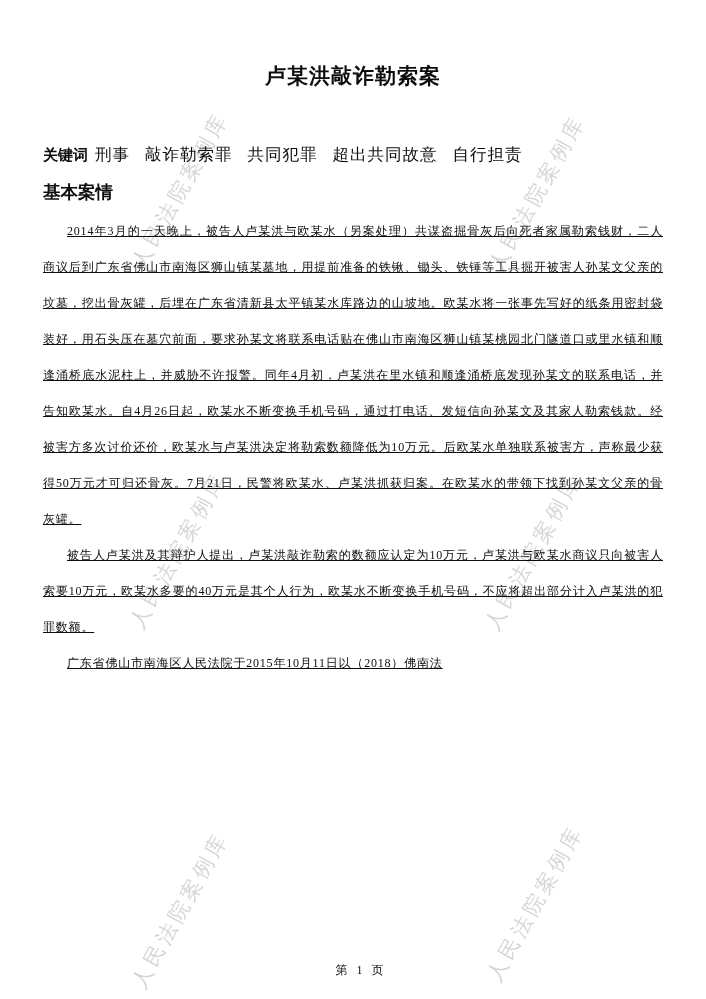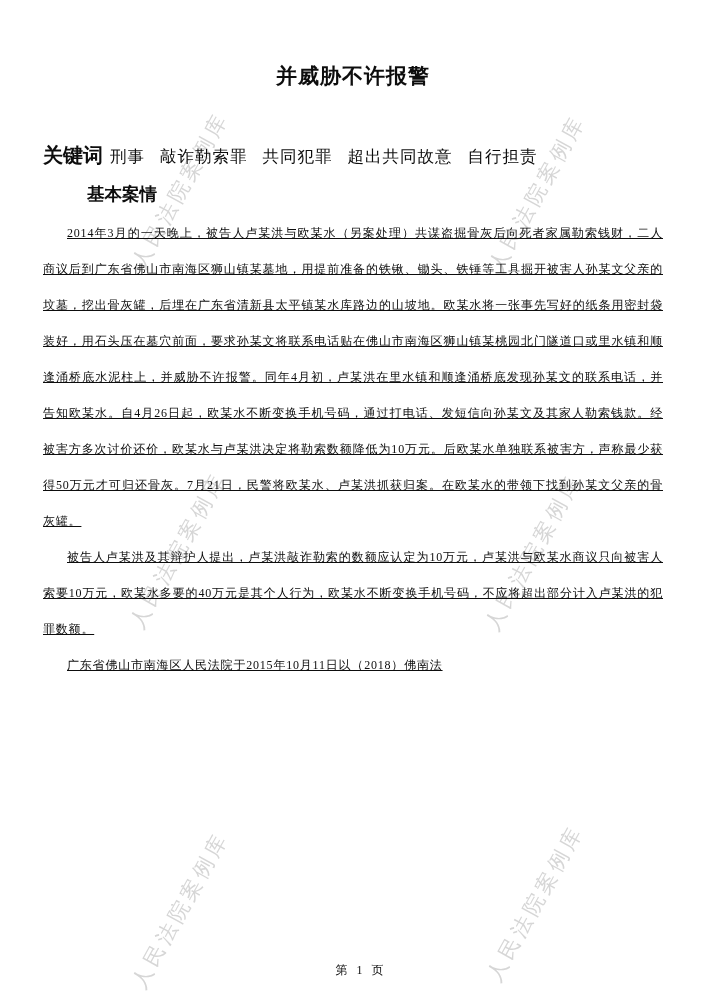--- a/index.html
+++ b/index.html
@@ -64,35 +64,34 @@
     letter-spacing: 0px;
   }
   .keywords-line {
     margin-top: 50px;
     font-size: 16.5px;
     line-height: 30px;
   }
   .keywords-label {
     font-family: "Liberation Sans", "DejaVu Sans", sans-serif;
     font-weight: bold;
-    font-size: 20px;
+    font-size: 15px;
     margin-right: 7px;
   }
   .keyword {
     margin-right: 15px;
     letter-spacing: 1px;
   }
   .keyword:last-child { margin-right: 0; text-align: right; }
   .section-heading {
     margin-top: 7px;
     font-family: "Liberation Sans", "DejaVu Sans", sans-serif;
     font-weight: bold;
     font-size: 17.5px;
     line-height: 30px;
-    margin-left: 44px;
   }
   .body-text {
     margin-top: 6px;
   }
   .body-text p {
     margin: 0;
     font-size: 12px;
     letter-spacing: 0.8px;
     line-height: 36px;
     text-align: justify;
@@ -120,21 +119,21 @@
   <span class="wm wm2" style="color: rgb(210, 210, 210);">人民法院案例库</span>
   <span class="wm wm3" style="color: rgb(210, 210, 210);">人民法院案例库</span>
   <span class="wm wm4" style="color: rgb(210, 210, 210);">人民法院案例库</span>
   <span class="wm wm5" style="color: rgb(210, 210, 210);">人民法院案例库</span>
   <span class="wm wm6" style="color: rgb(210, 210, 210);">人民法院案例库</span>
 </div>
 
 <div class="content">
 
 
-  <h1 class="title" style="margin-bottom:0;">并威胁不许报警</h1>
+  <h1 class="title" style="margin-bottom:0;">卢某洪敲诈勒索案</h1>
 
 
   <div class="keywords-line">
     <span class="keywords-label">关键词</span><span class="keyword">刑事</span><span class="keyword">敲诈勒索罪</span><span class="keyword">共同犯罪</span><span class="keyword">超出共同故意</span><span class="keyword">自行担责</span>
   </div>
 
   <div class="section-heading">基本案情</div>
 
   <div class="body-text">
     <p>2014年3月的一天晚上，被告人卢某洪与欧某水（另案处理）共谋盗掘骨灰后向死者家属勒索钱财，二人商议后到广东省佛山市南海区狮山镇某墓地，用提前准备的铁锹、锄头、铁锤等工具掘开被害人孙某文父亲的坟墓，挖出骨灰罐，后埋在广东省清新县太平镇某水库路边的山坡地。欧某水将一张事先写好的纸条用密封袋装好，用石头压在墓穴前面，要求孙某文将联系电话贴在佛山市南海区狮山镇某桃园北门隧道口或里水镇和顺逢涌桥底水泥柱上，并威胁不许报警。同年4月初，卢某洪在里水镇和顺逢涌桥底发现孙某文的联系电话，并告知欧某水。自4月26日起，欧某水不断变换手机号码，通过打电话、发短信向孙某文及其家人勒索钱款。经被害方多次讨价还价，欧某水与卢某洪决定将勒索数额降低为10万元。后欧某水单独联系被害方，声称最少获得50万元才可归还骨灰。7月21日，民警将欧某水、卢某洪抓获归案。在欧某水的带领下找到孙某文父亲的骨灰罐。</p>

